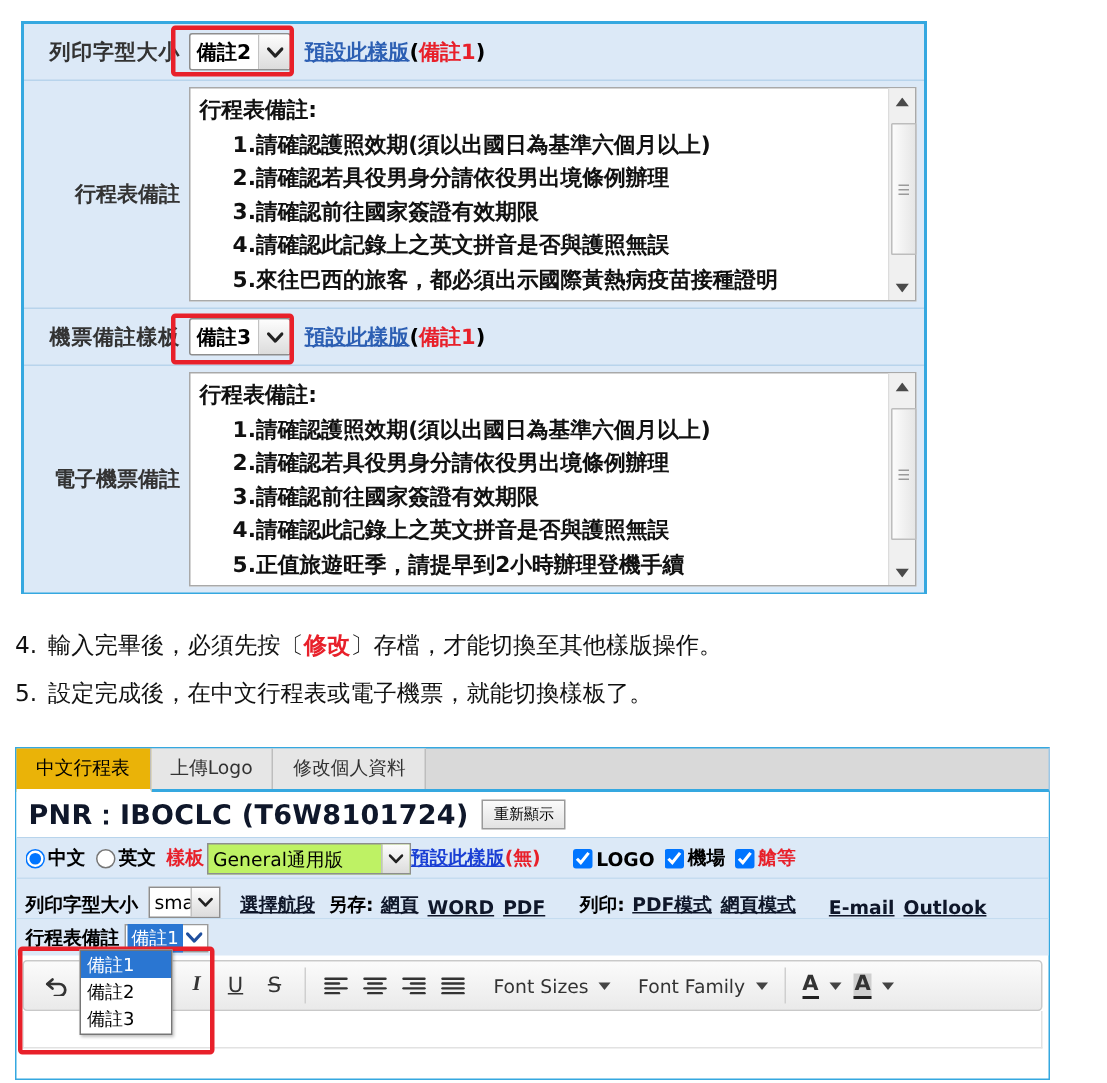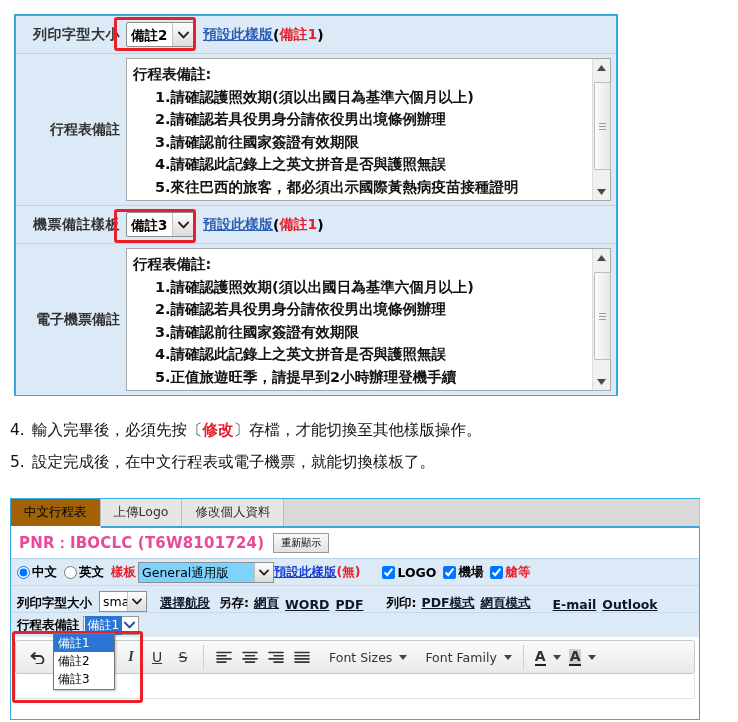--- a/index.html
+++ b/index.html
@@ -114,48 +114,48 @@
     border-bottom:2px solid #35a8e0;box-sizing:border-box;
     border-left:1px solid #35a8e0;border-top:1px solid #35a8e0;
     border-right:1px solid #9dc7e5;
   }
   .tab{
     display:flex;align-items:center;justify-content:center;
     padding:0 13px;font-size:12.5px;color:#333;
     background:#e6e6e6;border-right:1px solid #bdbdbd;cursor:pointer;
   }
   .tab.active{
-    background:#a16207;color:#000;border-bottom:2px solid #ffffff;
+    background:#eab308;color:#000;border-bottom:2px solid #ffffff;
     margin-bottom:-2px;
   }
   .panel-body{
     border:1px solid #35a8e0;border-top:none;height:192px;
     box-sizing:border-box;background:#fff;position:relative;
   }
   .pnr-row{
     display:flex;align-items:center;height:30px;padding:0 0 0 8px;
     border-bottom:1px solid #b8d4ec;background:#ffffff;
   }
-  .pnr-text{font-size:15px;font-weight:bold;color:#ec4899;letter-spacing:.2px;}
+  .pnr-text{font-size:18px;font-weight:bold;color:#0f172a;letter-spacing:.2px;}
   .refresh-btn{
     margin-left:9px;padding:2px 7px;font-size:10px;
     border:1px solid #9a9a9a;border-radius:0;
     background:linear-gradient(#fbfbfb,#e2e2e2);cursor:pointer;color:#000;
   }
   .opt-row{
     display:flex;align-items:center;height:26px;padding-left:6px;
     background:#dce9f7;border-bottom:1px solid #c5dcf0;font-size:12.5px;
   }
   .opt-row .rd{margin:0 2px 0 0;vertical-align:middle;}
   .lbl-blk{font-weight:bold;color:#000;margin-right:7px;}
   .lbl-red{font-weight:bold;color:#e8202a;margin-right:2px;}
   .gsel{
     -webkit-appearance:none;appearance:none;
     width:136px;height:21px;box-sizing:border-box;border:1px solid #8e8e8e;
-    background:#7dd3fc;font-family:inherit;font-size:12.5px;padding:0 20px 0 3px;
+    background:#bef264;font-family:inherit;font-size:12.5px;padding:0 20px 0 3px;
   }
   .gsel-wrap{position:relative;display:inline-block;}
   .gsel-wrap .arrowbtn{
     position:absolute;right:1px;top:1px;width:18px;height:19px;
     background:linear-gradient(#fdfdfd,#dcdcdc);border-left:1px solid #c2c2c2;
     display:flex;align-items:center;justify-content:center;pointer-events:none;
   }
   .bluelink{color:#1a3fd4;text-decoration:underline;font-weight:bold;cursor:pointer;}
   .redparen{color:#e8202a;font-weight:bold;}
   .chk{margin:0 2px 0 0;vertical-align:middle;}

